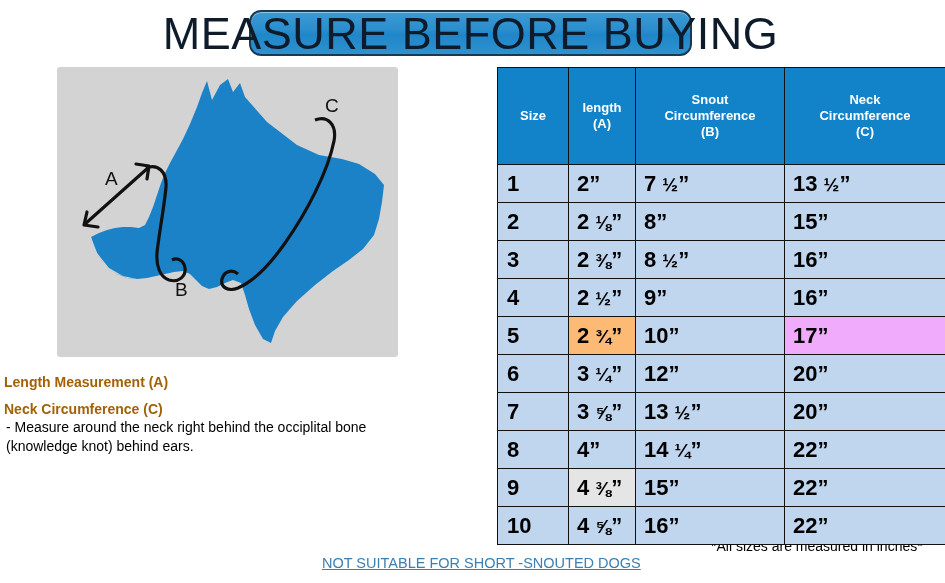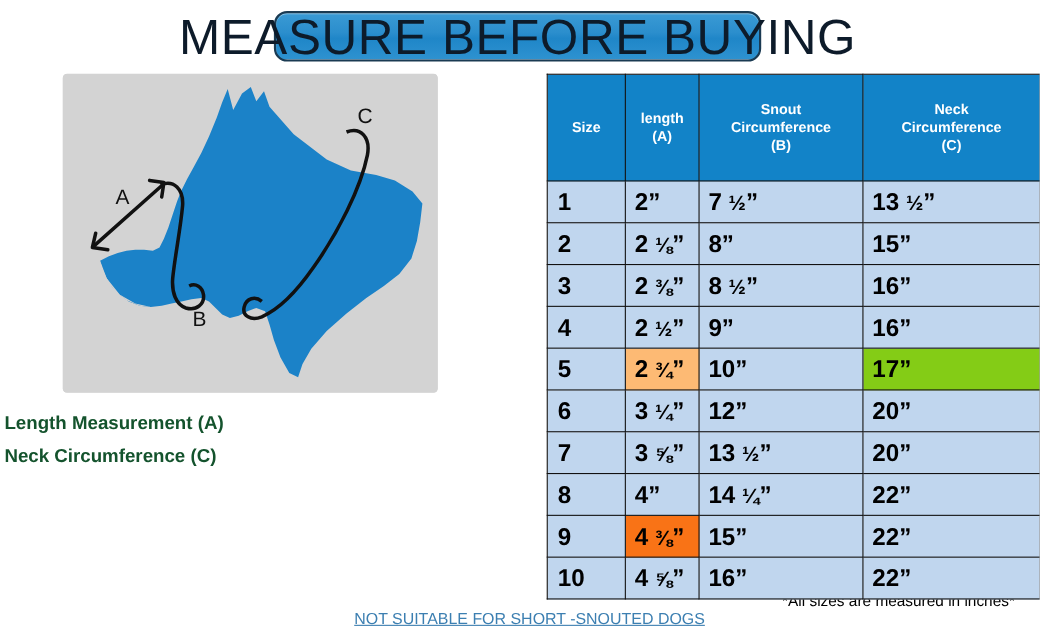--- a/index.html
+++ b/index.html
@@ -56,24 +56,24 @@
 
   
   #instructions {
     position: absolute;
     left: 4px;
     top: 374px;
     width: 490px;
   }
   .instr-block { margin-bottom: 9px; }
   .instr-head {
-    font-size: 17px;
+    font-size: 14px;
     font-weight: bold;
     line-height: 1.25;
-    color: #14532d;
+    color: #a16207;
   }
   .instr-body {
     font-size: 14px;
     line-height: 1.33;
     color: #000;
     padding-left: 2px;
     white-space: pre-line;
   }
 
   
@@ -187,20 +187,22 @@
     <text x="268" y="45" font-family="Liberation Sans, sans-serif" font-size="19" fill="#111111">C</text>
   </svg>
 </div>
 
 <div id="instructions">
   <div class="instr-block">
     <div class="instr-head">Length Measurement (A)</div>
   </div>
   <div class="instr-block">
     <div class="instr-head">Neck Circumference (C)</div>
+    <div class="instr-body">- Measure around the neck right behind the occiplital bone
+   (knowledge knot) behind ears.</div>
   </div>
 </div>
 
 <div id="not-suitable-note">NOT SUITABLE FOR SHORT -SNOUTED DOGS</div>
 <div id="inches-note">*All sizes are measured in inches*</div>
 
 <table id="size-table">
   <colgroup>
     <col class="col-size">
       <col class="col-len">
@@ -237,21 +239,21 @@
       <tr>
         <td class="c-size" style="background: rgb(192, 214, 238);">4</td>
         <td class="c-val" style="background: rgb(192, 214, 238);">2 <span class="frac">½</span>”</td>
         <td class="c-val" style="background: rgb(192, 214, 238);">9”</td>
         <td class="c-val" style="background: rgb(192, 214, 238);">16”</td>
       </tr>
       <tr>
         <td class="c-size" style="background: rgb(192, 214, 238);">5</td>
         <td class="c-val" style="background: #fdba74; margin-left: 36px;">2 <span class="frac">¾</span>”</td>
         <td class="c-val" style="background: rgb(192, 214, 238); margin-top: 38px;">10”</td>
-        <td class="c-val" style="background: #84cc16;">17”</td>
+        <td class="c-val" style="background: #f0abfc;">17”</td>
       </tr>
       <tr>
         <td class="c-size" style="background: rgb(192, 214, 238);">6</td>
         <td class="c-val" style="background: rgb(192, 214, 238);">3 <span class="frac">¼</span>”</td>
         <td class="c-val" style="background: rgb(192, 214, 238);">12”</td>
         <td class="c-val" style="background: rgb(192, 214, 238);">20”</td>
       </tr>
       <tr>
         <td class="c-size" style="background: rgb(192, 214, 238);">7</td>
         <td class="c-val" style="background: rgb(192, 214, 238);">3 <span class="frac">⅝</span>”</td>
@@ -259,21 +261,21 @@
         <td class="c-val" style="background: rgb(192, 214, 238);">20”</td>
       </tr>
       <tr>
         <td class="c-size" style="background: rgb(192, 214, 238);">8</td>
         <td class="c-val" style="background: rgb(192, 214, 238);">4”</td>
         <td class="c-val" style="background: rgb(192, 214, 238);">14 <span class="frac">¼</span>”</td>
         <td class="c-val" style="background: rgb(192, 214, 238);">22”</td>
       </tr>
       <tr>
         <td class="c-size" style="background: rgb(192, 214, 238);">9</td>
-        <td class="c-val" style="background: #f97316;">4 <span class="frac">⅜</span>”</td>
+        <td class="c-val" style="background: #e5e5e5;">4 <span class="frac">⅜</span>”</td>
         <td class="c-val" style="background: rgb(192, 214, 238);">15”</td>
         <td class="c-val" style="background: rgb(192, 214, 238);">22”</td>
       </tr>
       <tr>
         <td class="c-size" style="background: rgb(192, 214, 238);">10</td>
         <td class="c-val" style="background: rgb(192, 214, 238);">4 <span class="frac">⅝</span>”</td>
         <td class="c-val" style="background: rgb(192, 214, 238);">16”</td>
         <td class="c-val" style="background: rgb(192, 214, 238);">22”</td>
       </tr>
     </tbody>

